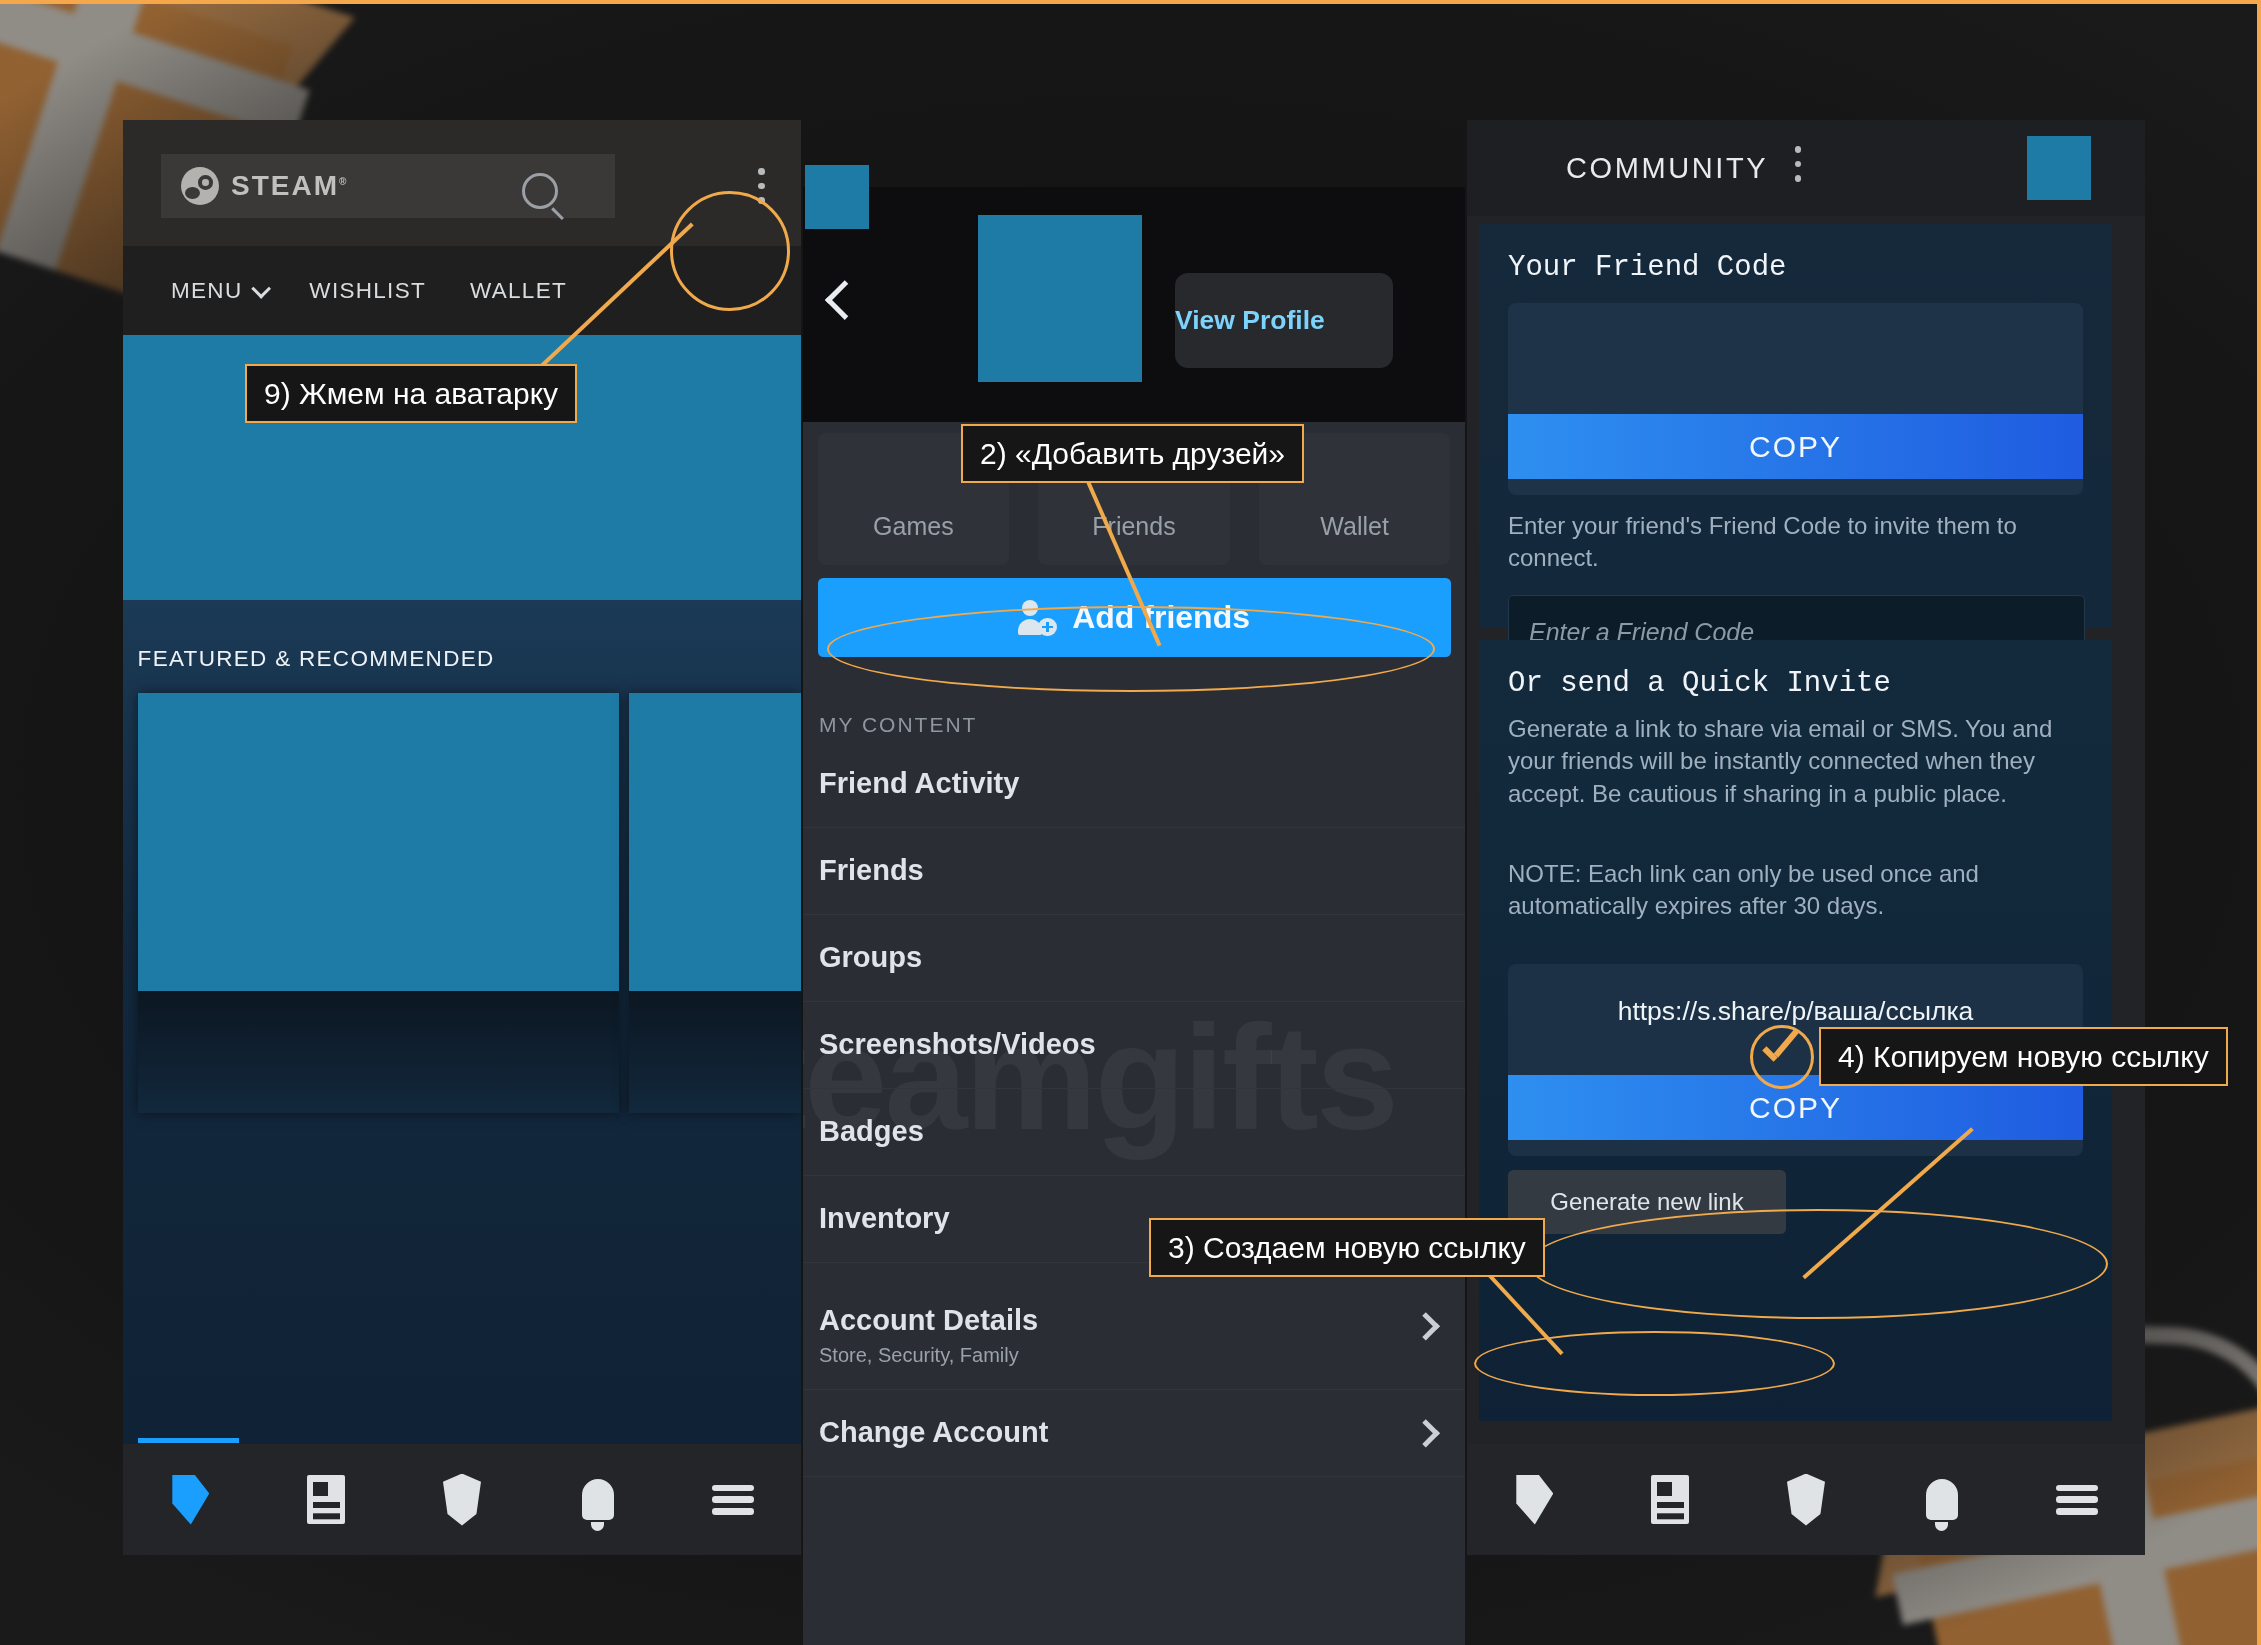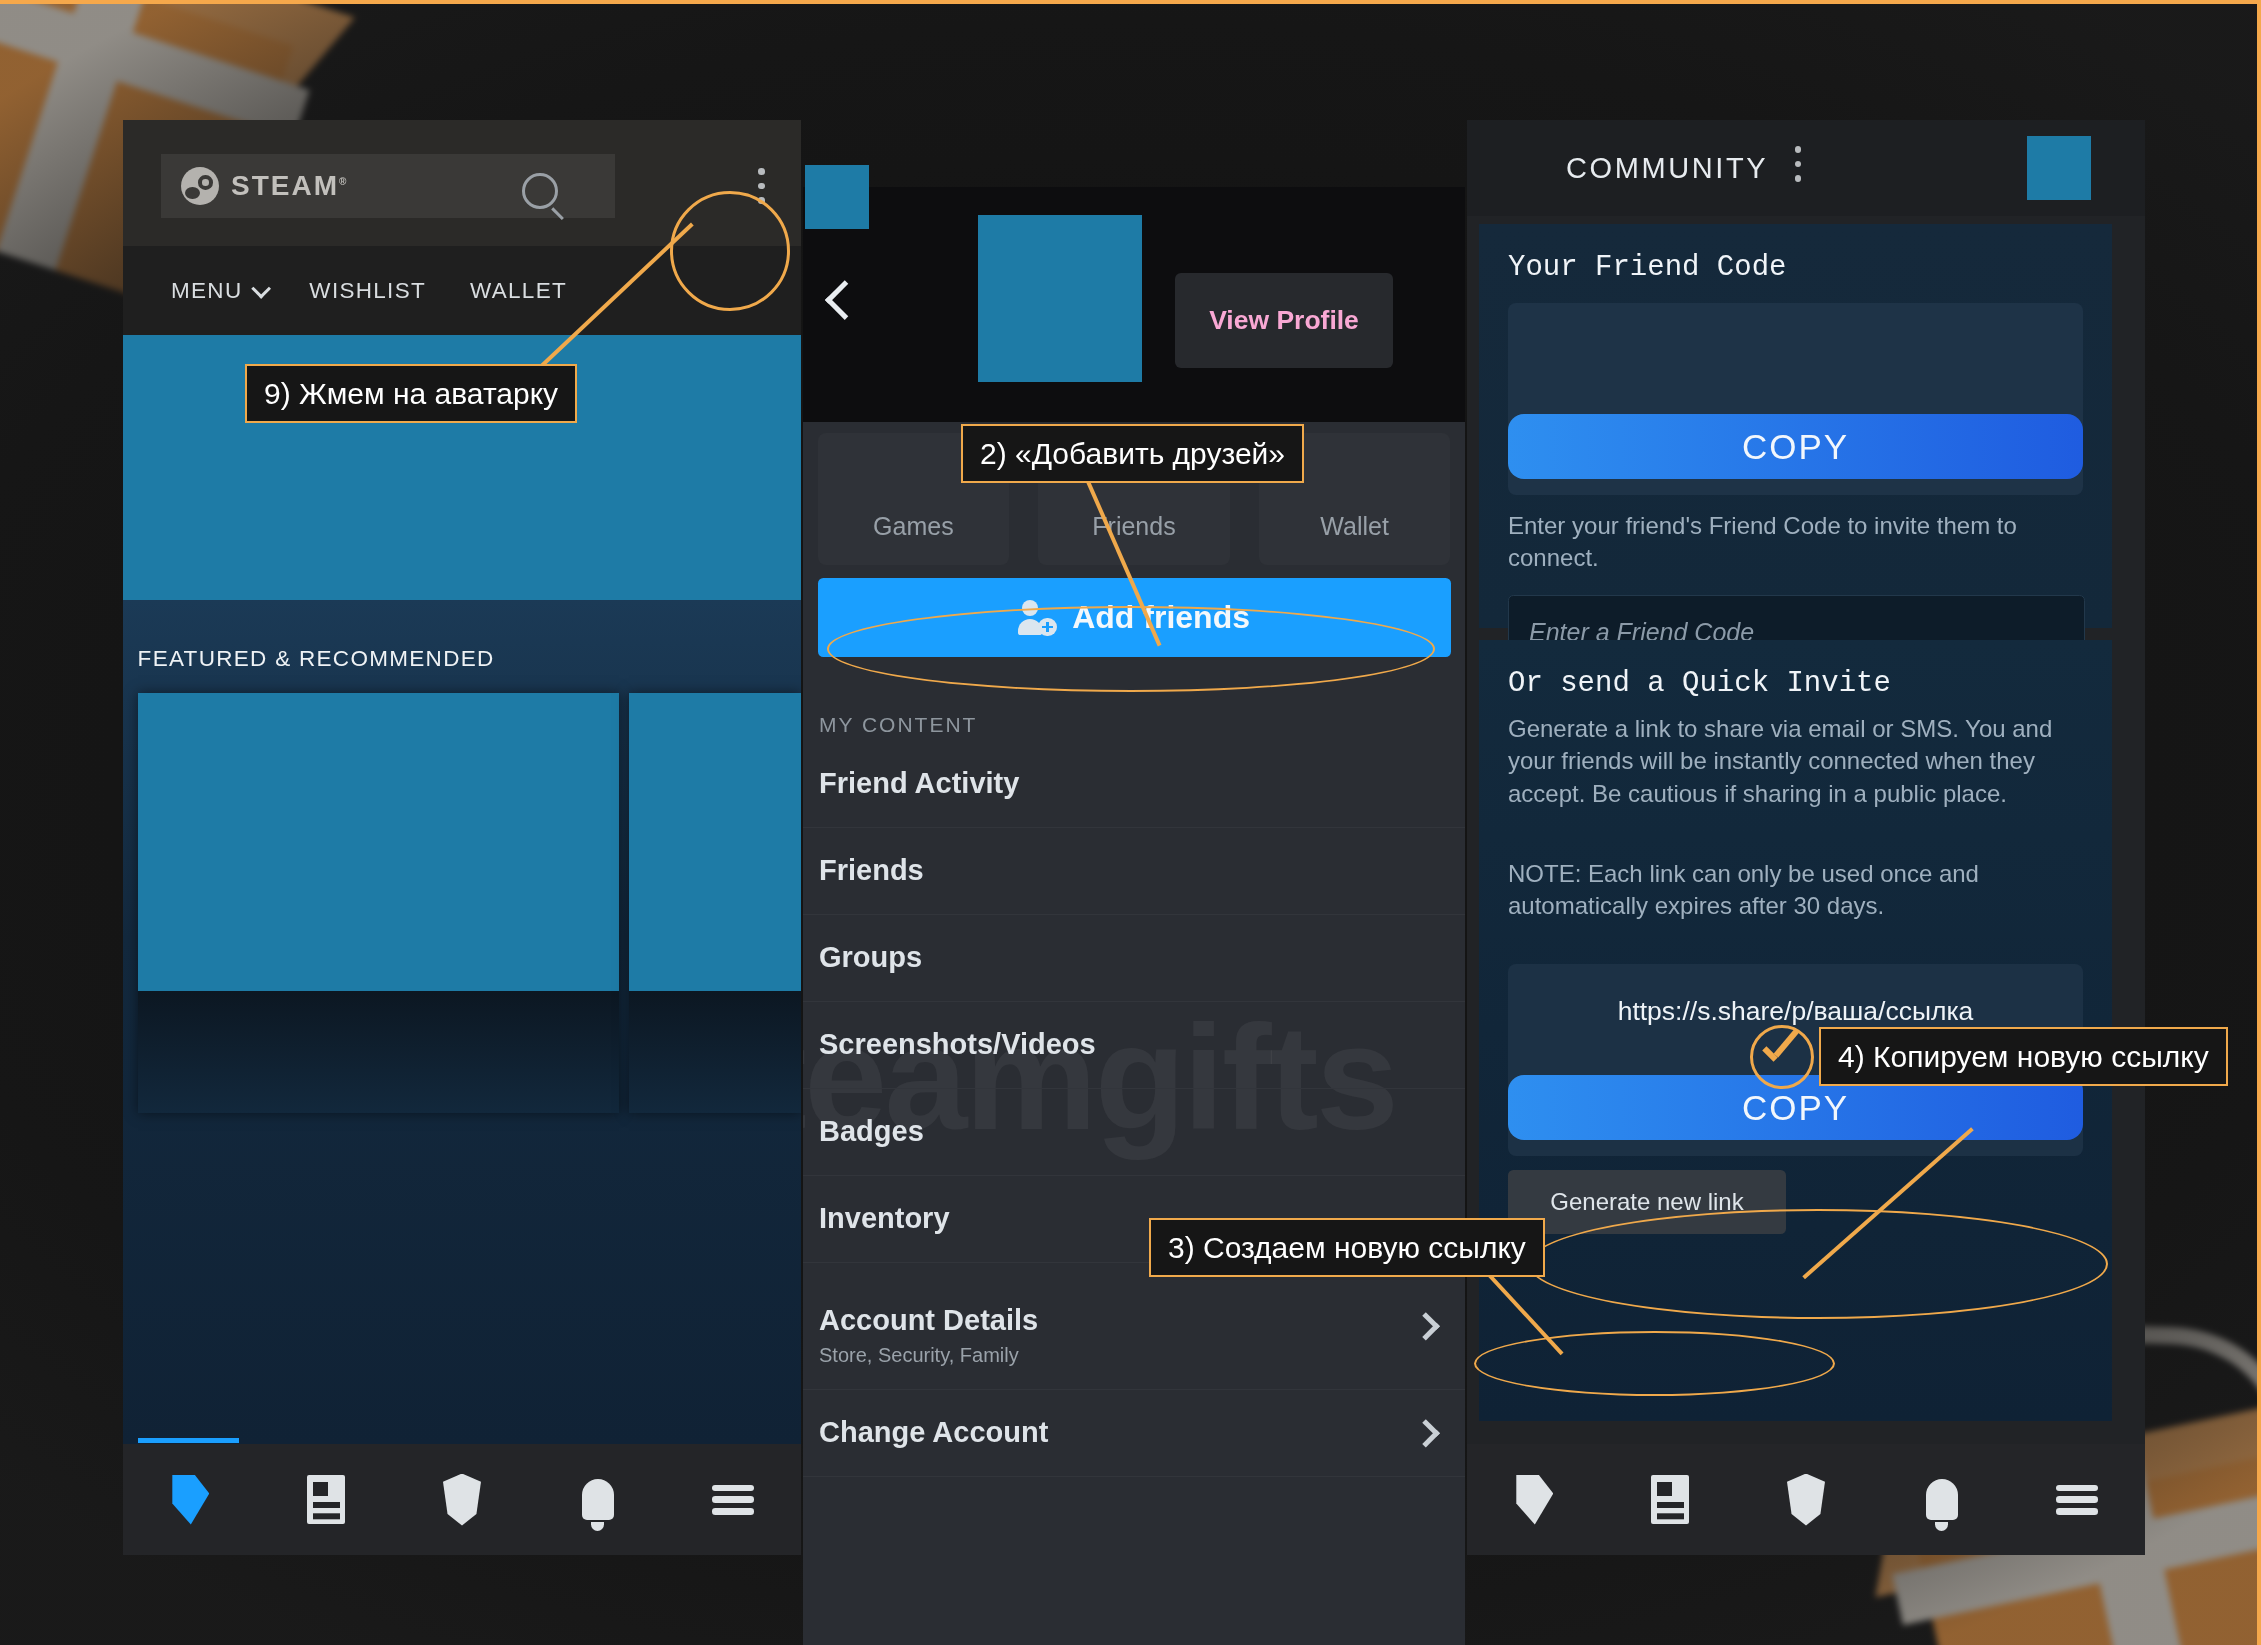--- a/index.html
+++ b/index.html
@@ -69,21 +69,21 @@
   .icon-bell{width:32px;height:41px;background:#dfe3e6;border-radius:17px 17px 5.3px 5.3px;position:relative;}
   .icon-bell:after{content:"";position:absolute;left:9.3px;bottom:-11.3px;width:13.2px;height:9.3px;background:#dfe3e6;border-radius:0 0 8px 8px;}
   .icon-burger{width:42px;height:30px;display:flex;flex-direction:column;justify-content:space-between;}
   .icon-burger i{display:block;height:6.6px;background:#dfe3e6;border-radius:3.3px;}
 
   
   #panel-mid{left:803px;top:187px;width:662px;height:1459px;background:#2a2d33;}
   #mid-header{position:absolute;left:0;top:0;width:100%;height:235px;background:#0d0d0f;}
   #mid-back{position:absolute;left:28px;top:99px;width:22.5px;height:22.5px;border-left:5.3px solid #e9edf1;border-bottom:5.3px solid #e9edf1;transform:rotate(45deg);}
   #mid-avatar{position:absolute;left:175px;top:28px;width:164px;height:167px;background:#1e7ba6;}
-  #view-profile-btn{position:absolute;left:372px;top:86px;width:218px;height:95px;background:#27292d;border-radius:6px;display:flex;align-items:center;justify-content:center;color:#f9a8d4;font-size:26.5px;font-weight:bold;}
+  #view-profile-btn{position:absolute;left:372px;top:86px;width:218px;height:95px;background:#27292d;border-radius:13px;display:flex;align-items:center;justify-content:flex-start;color:#7dd3fc;font-size:26.5px;font-weight:bold;}
   #mid-tabs{position:absolute;left:0;top:246px;width:100%;height:132px;display:flex;gap:29px;padding:0 14.6px;box-sizing:border-box;}
   .mid-tab{flex:1;background:#2f3238;border-radius:8px;position:relative;}
   .mid-tab span{position:absolute;left:0;right:0;bottom:24px;text-align:center;color:#98a0a8;font-size:25px;}
   #add-friends-btn{position:absolute;left:14.6px;top:391px;width:633px;height:79px;background:#1a9fff;border-radius:5.3px;display:flex;align-items:center;justify-content:center;gap:17px;}
   #add-friends-btn .label{color:#f4f8fb;font-size:32px;font-weight:bold;}
   .icon-person-add{width:37px;height:37px;position:relative;}
   .icon-person-add .head{position:absolute;left:4px;top:1.3px;width:16px;height:16px;border-radius:50%;background:#dbe6ef;}
   .icon-person-add .body{position:absolute;left:0;top:20px;width:24px;height:16px;border-radius:12px 12px 2.6px 2.6px;background:#dbe6ef;}
   .icon-person-add .plus{position:absolute;right:-1.3px;bottom:0;width:18.5px;height:18.5px;border-radius:50%;background:#dbe6ef;}
   .icon-person-add .plus:before{content:"";position:absolute;left:4px;top:8px;width:10.6px;height:2.6px;background:#1a9fff;}
@@ -104,23 +104,23 @@
   #community-title{color:#e7ebef;font-size:29px;letter-spacing:2.6px;margin-left:99px;}
   #right-kebab{margin-left:26.5px;}
   #right-kebab i{display:block;width:6.6px;height:6.6px;border-radius:50%;background:#b8bbbe;margin-bottom:8px;}
   #right-avatar{position:absolute;left:560px;top:16px;width:64px;height:64px;background:#1e7ba6;}
   #right-body{position:absolute;left:0;top:96px;width:100%;bottom:111px;overflow:hidden;}
   .right-card{position:absolute;left:12px;width:633px;background:linear-gradient(180deg,#15293b 0%,#13283a 100%);}
   #card-friendcode{top:8px;height:404px;}
   #card-quick{top:424px;height:781px;background:linear-gradient(180deg,#132a3d 0%,#0f2235 100%);}
   .right-h{color:#f0f4f8;font-size:29px;margin:26.5px 0 0 29px;font-family:Liberation Mono, monospace;}
   #friendcode-box{position:absolute;left:29px;top:79px;width:575px;height:192px;background:#1e3347;border-radius:8px;}
-  .copy-btn{position:absolute;left:0;top:111px;width:575px;height:65px;border-radius:16px;
+  .copy-btn{position:absolute;left:0;top:111px;width:575px;height:65px;border-radius:0;
      background:linear-gradient(90deg,#2e8ff0 0%,#1f5ce0 100%);display:flex;align-items:center;justify-content:center;
-     color:#f2f7fc;font-size:35px;letter-spacing:2px;}
+     color:#f2f7fc;font-size:30px;letter-spacing:2px;}
   .right-p{color:#9fb0bf;font-size:24px;line-height:1.35;margin:0 29px;}
   #friendcode-help{position:absolute;left:0;top:286px;width:100%;}
   #friendcode-input{position:absolute;left:29px;top:371px;width:575px;height:73px;background:#0d1c29;border:1.3px solid #22384b;border-radius:5.3px;display:flex;align-items:center;}
   #friendcode-input span{margin-left:20px;color:#8b9aa8;font-size:25px;font-style:italic;}
 
   #quick-desc{position:absolute;left:0;top:73px;width:100%;}
   #quick-note{position:absolute;left:0;top:218px;width:100%;}
   #link-box{position:absolute;left:29px;top:324px;width:575px;height:192px;background:#1c3145;border-radius:8px;}
   #link-text{position:absolute;left:0;top:32px;width:100%;text-align:center;color:#eff4f8;font-size:26.5px;}
   #gen-link-btn{position:absolute;left:29px;top:530px;width:278px;height:64px;background:#343a41;border-radius:5.3px;display:flex;align-items:center;justify-content:center;color:#dfe5ea;font-size:24px;}

